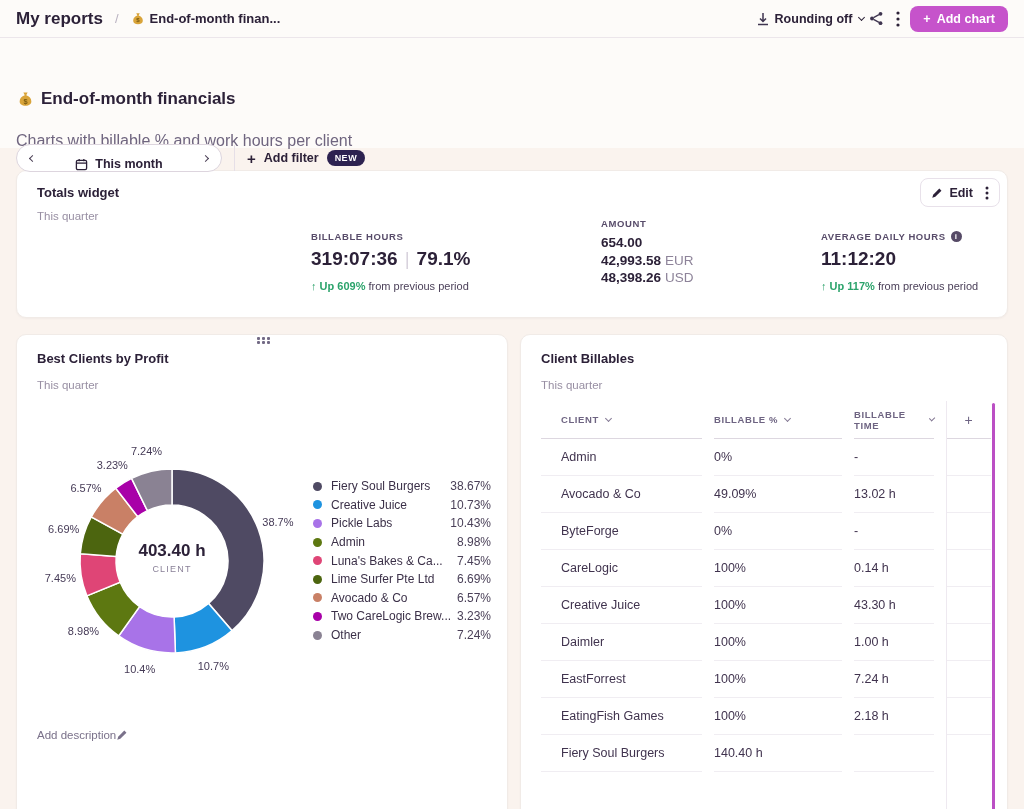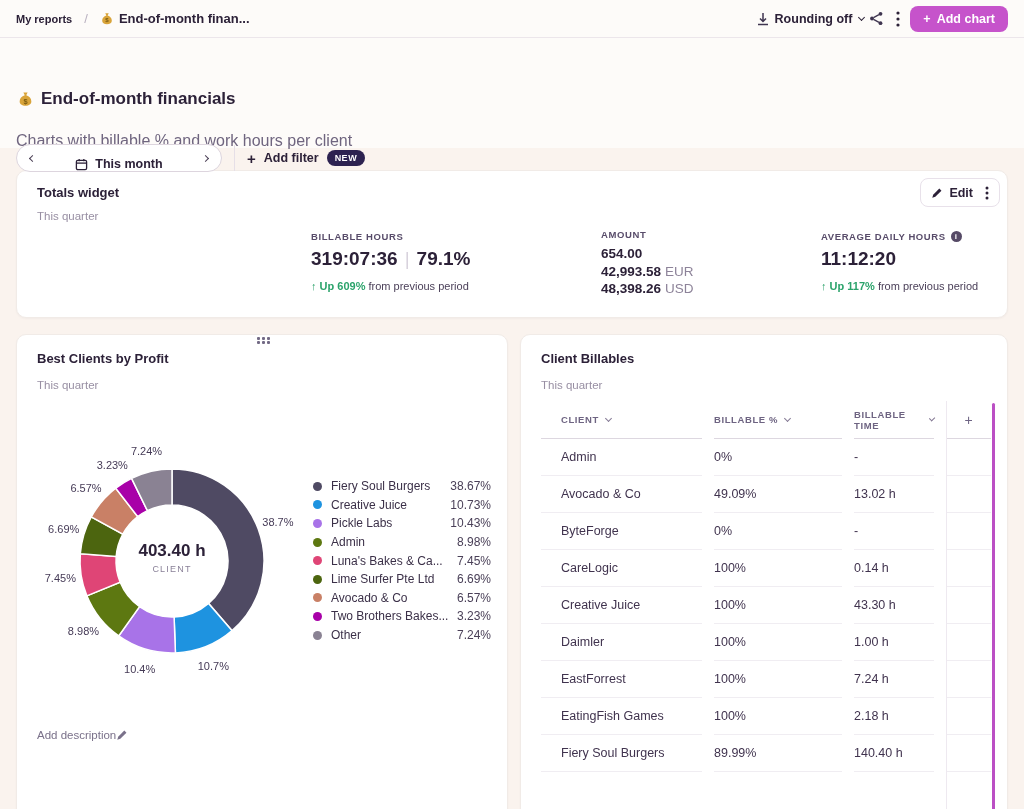--- a/index.html
+++ b/index.html
@@ -1,21 +1,21 @@
 <!DOCTYPE html>
 <html><head>
 <meta charset="utf-8">
 <style>
 *{margin:0;padding:0;box-sizing:border-box;}
 html,body{width:1024px;height:809px;overflow:hidden;}
 body{font-family:"Liberation Sans",sans-serif;background:#faf3ee;position:relative;color:#2c2138;}
 
 
 .topbar{position:absolute;top:0;left:0;width:1024px;height:38px;background:#fdfbf9;border-bottom:1px solid #ece6eb;display:flex;align-items:center;padding:0 16px;z-index:6;}
-.crumb-root{font-size:11px;font-weight:bold;color:#2c2138;}
+.crumb-root{font-size:17px;font-weight:bold;color:#2c2138;}
 .crumb-sep{margin:0 12px;color:#b9b1c0;font-size:13px;}
 .crumb-cur{font-size:13px;font-weight:bold;color:#2c2138;display:flex;align-items:flex-end;gap:5px;}
 .topbar-right{margin-left:auto;display:flex;align-items:center;gap:2px;}
 .icon-btn{display:flex;align-items:center;justify-content:center;width:20px;height:20px;color:#3f3550;cursor:pointer;}
 .rounding{display:flex;align-items:center;gap:7px;font-size:12.5px;font-weight:bold;color:#2c2138;cursor:pointer;}
 .add-chart{background:#c653cb;color:#fff;border:none;border-radius:8px;height:26px;padding:0 13px;font-size:12.5px;font-weight:bold;font-family:inherit;display:flex;align-items:center;gap:6px;cursor:pointer;}
 .chev{display:inline-block;width:5px;height:5px;border-right:1.6px solid currentColor;border-bottom:1.6px solid currentColor;transform:rotate(45deg);margin-top:-3px;}
 .chev.l{transform:rotate(135deg);margin:0;}
 .chev.r{transform:rotate(-45deg);margin:0;}
 
@@ -184,21 +184,21 @@
       </svg>
   </div>
 
 
   <div class="metric" style="left:294px">
     <div class="mlabel">BILLABLE HOURS</div>
     <div class="mvalue"><span>319:07:36</span><span class="bh-sep">|</span><span>79.1%</span></div>
     <div class="mdelta"><span class="green">↑ Up 609%</span> <span class="rest">from previous period</span></div>
   </div>
 
-  <div class="metric" style="left:584px;top:58px">
+  <div class="metric" style="left:584px;top:47px">
     <div class="mlabel">AMOUNT</div>
     <div style="margin-top:5px" id="amount-lines">
         <div class="amount-line"><span>654.00</span></div>
         <div class="amount-line"><span>42,993.58</span><span class="cur">EUR</span></div>
         <div class="amount-line"><span>48,398.26</span><span class="cur">USD</span></div>
       </div>
   </div>
 
   <div class="metric" style="left:804px">
     <div class="mlabel">
@@ -276,21 +276,21 @@
         <span class="lname">Lime Surfer Pte Ltd</span>
         <span class="lval">6.69%</span>
       </div>
       <div class="lrow">
         <span class="dot" style="background:#c98066"></span>
         <span class="lname">Avocado &amp; Co</span>
         <span class="lval">6.57%</span>
       </div>
       <div class="lrow">
         <span class="dot" style="background:#a800a8"></span>
-        <span class="lname">Two Brothers Bakes...</span>
+        <span class="lname">Two CareLogic Brew...</span>
         <span class="lval">3.23%</span>
       </div>
       <div class="lrow">
         <span class="dot" style="background:#8a8293"></span>
         <span class="lname">Other</span>
         <span class="lval">7.24%</span>
       </div>
     </div>
   <div class="add-desc">
     <span>Add description</span>
@@ -364,20 +364,19 @@
           <div class="td"></div>
         </div>
         <div class="trow">
           <div class="td">EatingFish Games</div>
           <div class="td">100%</div>
           <div class="td">2.18 h</div>
           <div class="td"></div>
         </div>
         <div class="trow">
           <div class="td">Fiery Soul Burgers</div>
-          <div class="td">89.99%</div>
           <div class="td">140.40 h</div>
           <div class="td"></div>
         </div>
       </div>
   </div>
   <div class="scrollbar"></div>
 </div>
 
 </body></html>

